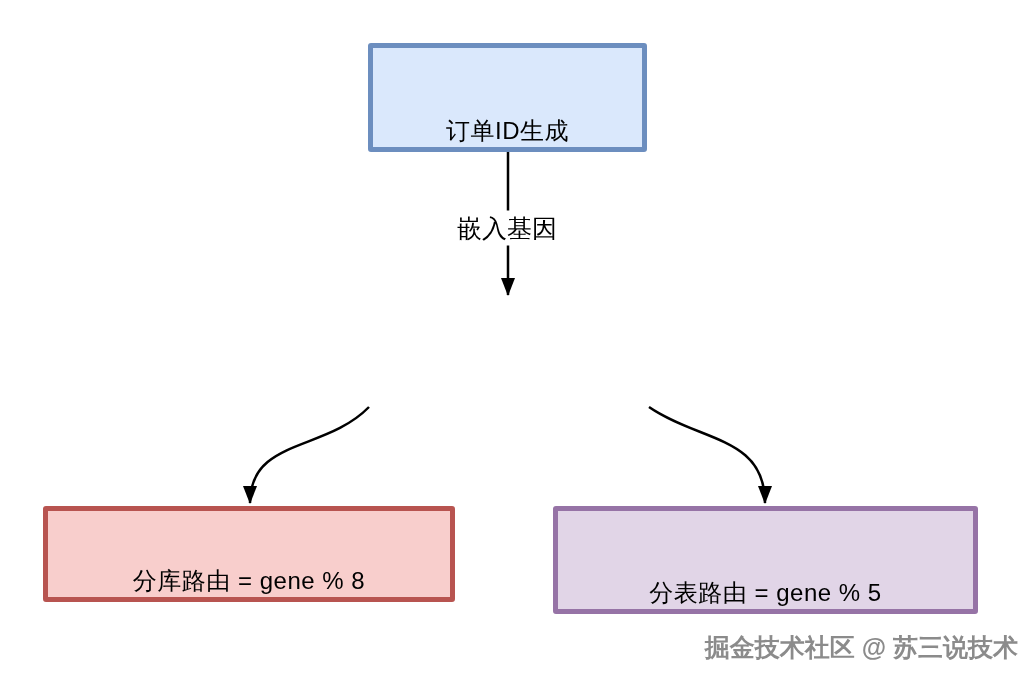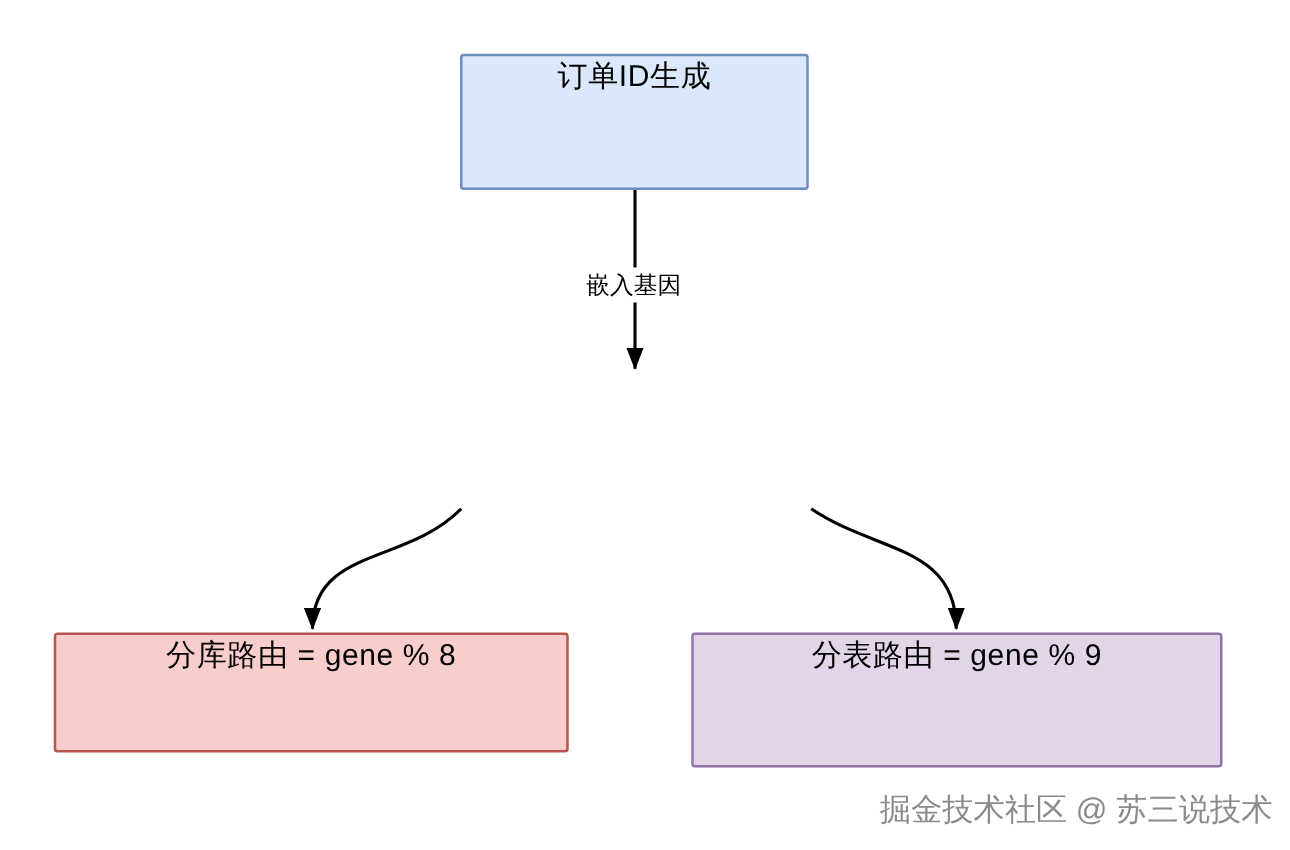--- a/index.html
+++ b/index.html
@@ -19,51 +19,51 @@
     position: absolute;
     left: 0;
     top: 0;
     width: 1032px;
     height: 680px;
     pointer-events: none;
   }
   .node {
     position: absolute;
     box-sizing: border-box;
-    border: 2px solid #737373;
+    border: 5px solid #737373;
     border-radius: 3px;
     display: flex;
-    align-items: flex-start;
+    align-items: flex-end;
     justify-content: center;
     text-align: center;
     font-size: 24px;
     color: #000000;
     letter-spacing: 0.5px;
   }
   .node-order { left: 368px; top: 43px;  width: 279px; height: 109px; }
   .node-gene  { left: 355px; top: 297px; width: 303px; height: 110px; }
   .node-db    { left: 43px;  top: 506px; width: 412px; height: 96px; }
   .node-table { left: 553px; top: 506px; width: 425px; height: 108px; }
   .edge-label {
     position: absolute;
     left: 507px;
     top: 228px;
     transform: translate(-50%, -50%);
     background: #ffffff;
     padding: 1px 3px;
-    font-size: 19px;
+    font-size: 25px;
     color: #000000;
     white-space: nowrap;
   }
   .watermark {
     position: absolute;
     right: 14px;
     top: 631px;
     font-size: 25px;
-    font-weight: normal;
+    font-weight: bold;
     white-space: nowrap;
     text-shadow: 1px 1px 0 #ffffff, 2px 2px 1px rgba(255,255,255,0.85);
   }
 </style>
 </head>
 <body>
 
 <div class="canvas">
 
   <svg class="edges-layer" viewBox="0 0 1032 680" xmlns="http://www.w3.org/2000/svg">
@@ -82,18 +82,18 @@
   </div>
 
   <div class="edge-label">嵌入基因</div>
 
 
   <div class="node node-db" style="background-color: rgb(248, 206, 204); border-color: rgb(184, 84, 80);">
     <span>分库路由 = gene % 8</span>
   </div>
 
   <div class="node node-table" style="background-color: rgb(225, 213, 231); border-color: rgb(150, 115, 166);">
-    <span>分表路由 = gene % 9</span>
+    <span>分表路由 = gene % 5</span>
   </div>
 
   <div class="watermark" style="color: rgb(139, 139, 139);">掘金技术社区 @ 苏三说技术</div>
 
 </div>
 
 </body></html>

